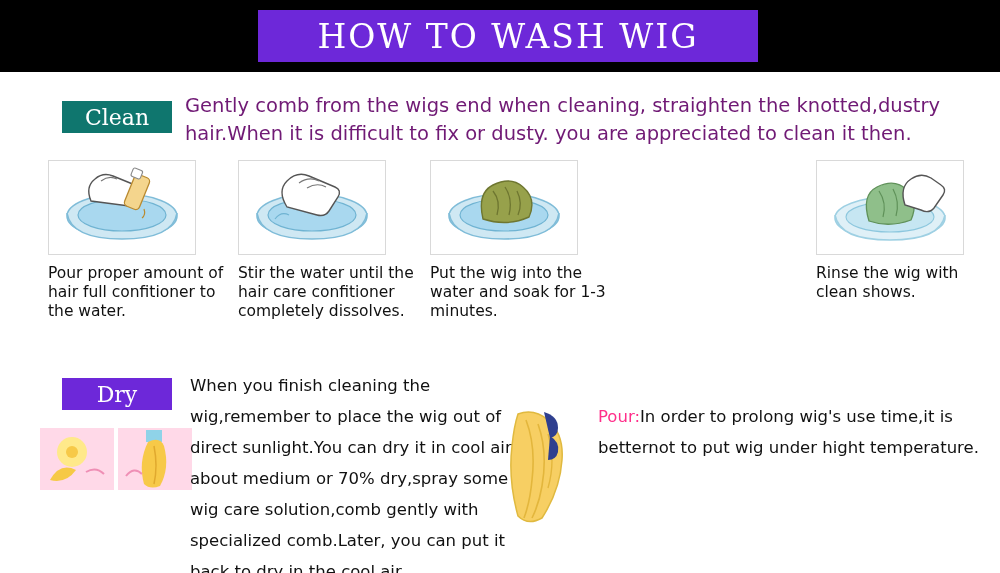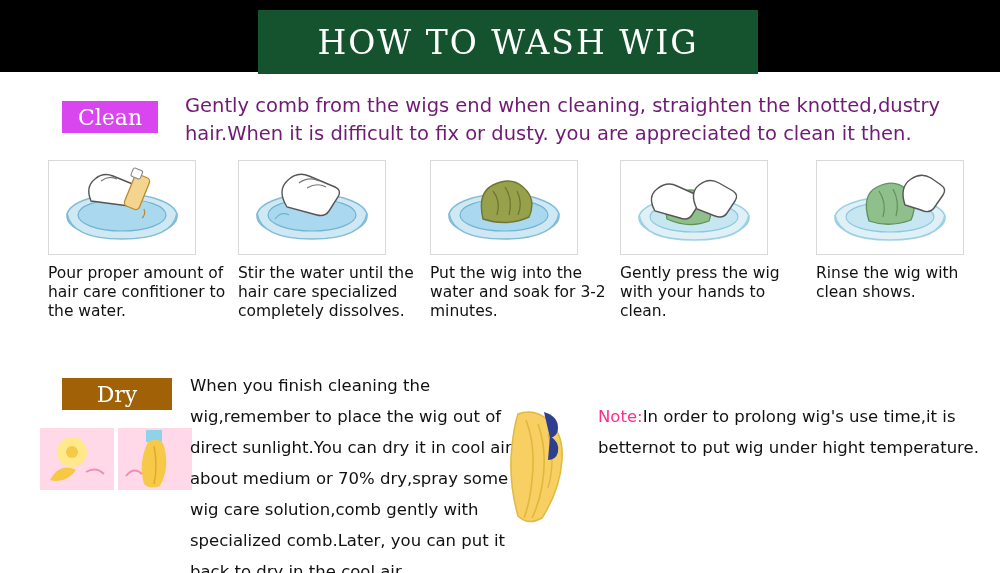--- a/index.html
+++ b/index.html
@@ -11,35 +11,35 @@
     overflow:hidden;
     position:relative;
   }
 
   
   .header-band {
     position:absolute; left:0; top:0; width:1000px; height:72px;
     background:#000000;
   }
   .header-pink {
-    position:absolute; left:258px; top:10px; width:500px; height:64px;
-    background:#14532d;
+    position:absolute; left:258px; top:10px; width:500px; height:52px;
+    background:#6d28d9;
     display:flex; align-items:center; justify-content:center;text-align:center;
   }
   .header-title {
     font-family:"DejaVu Serif", serif;
     font-size:33px; letter-spacing:2px; color:#ffffff;
     font-weight:400;
     white-space:nowrap;
   }
 
   
   .clean-badge {
-    position:absolute; left:62px; top:101px; width:96px; height:32px;
-    background:#d946ef;
+    position:absolute; left:62px; top:101px; width:110px; height:32px;
+    background:#0f766e;
     display:flex; align-items:center; justify-content:center;
   }
   .clean-badge-text {
     font-family:"DejaVu Serif", serif;
     font-size:22px; color:#ffffff;
   }
   .clean-intro {
     position:absolute; left:185px; top:92px; width:790px;
     font-size:19.5px; line-height:28px; color:#701a75;
   }
@@ -56,21 +56,21 @@
   }
   .step-cap {
     margin-top:9px;
     font-size:15.5px; line-height:19px; color:#111111;
     width:185px;
   }
 
   
   .dry-badge {
     position:absolute; left:62px; top:378px; width:110px; height:32px;
-    background:#a16207;
+    background:#6d28d9;
     display:flex; align-items:center; justify-content:center;
   }
   .dry-badge-text {
     font-family:"DejaVu Serif", serif;
     font-size:22px; color:#ffffff;
   }
   .dry-pics {
     position:absolute; left:40px; top:428px; width:152px; height:62px;
     display:flex; gap:4px;
   }
@@ -109,66 +109,53 @@
         <ellipse cx="73" cy="55" rx="55" ry="22" fill="#cfe8f3" stroke="#7fbcd8" stroke-width="1.6"></ellipse>
         <path d="M18 52 q4 26 55 26 q51 0 55 -26" fill="#cfe8f3" stroke="#7fbcd8" stroke-width="1.6"></path>
         <ellipse cx="73" cy="54" rx="44" ry="16" fill="#a9d8ef" stroke="#6fb3d2" stroke-width="1.2"></ellipse>
         <path d="M42 40 q-6 -14 4 -22 q8 -7 18 -3 l22 9 q6 3 2 9 l-8 12 z" fill="#ffffff" stroke="#555" stroke-width="1.4"></path>
         <path d="M52 20 q8 -6 16 -2" fill="none" stroke="#777" stroke-width="1.1"></path>
         <rect x="80" y="14" width="16" height="34" rx="4" fill="#f4d58d" stroke="#b98a30" stroke-width="1.3" transform="rotate(22 88 31)"></rect>
         <rect x="83" y="8" width="10" height="9" rx="2" fill="#ffffff" stroke="#888" stroke-width="1.1" transform="rotate(22 88 12)"></rect>
         <path d="M95 48 q2 6 -2 9" fill="none" stroke="#b98a30" stroke-width="1.2"></path>
       </svg>
     </div>
-    <div class="step-cap">Pour proper amount of hair care confitioner to the water.</div>
+    <div class="step-cap">Pour proper amount of hair full confitioner to the water.</div>
   </div>
 
   <div class="step" style="left:238px;">
     <div class="step-img">
       <svg width="146" height="93" viewBox="0 0 146 93">
         <ellipse cx="73" cy="55" rx="55" ry="22" fill="#cfe8f3" stroke="#7fbcd8" stroke-width="1.6"></ellipse>
         <path d="M18 52 q4 26 55 26 q51 0 55 -26" fill="#cfe8f3" stroke="#7fbcd8" stroke-width="1.6"></path>
         <ellipse cx="73" cy="54" rx="44" ry="16" fill="#a9d8ef" stroke="#6fb3d2" stroke-width="1.2"></ellipse>
         <path d="M48 46 q-10 -16 0 -26 q10 -10 22 -5 l26 11 q7 3 3 10 l-9 14 q-4 6 -12 4 z" fill="#ffffff" stroke="#555" stroke-width="1.4"></path>
         <path d="M60 22 q10 -7 20 -2" fill="none" stroke="#777" stroke-width="1.1"></path>
         <path d="M68 27 q10 -6 19 -1" fill="none" stroke="#777" stroke-width="1.1"></path>
         <path d="M36 58 q6 -8 14 -4" fill="none" stroke="#6fb3d2" stroke-width="1.2"></path>
       </svg>
     </div>
-    <div class="step-cap">Stir the water until the hair care specialized completely dissolves.</div>
+    <div class="step-cap">Stir the water until the hair care confitioner completely dissolves.</div>
   </div>
 
   <div class="step" style="left:430px;">
     <div class="step-img">
       <svg width="146" height="93" viewBox="0 0 146 93">
         <ellipse cx="73" cy="55" rx="55" ry="22" fill="#cfe8f3" stroke="#7fbcd8" stroke-width="1.6"></ellipse>
         <path d="M18 52 q4 26 55 26 q51 0 55 -26" fill="#cfe8f3" stroke="#7fbcd8" stroke-width="1.6"></path>
         <ellipse cx="73" cy="54" rx="44" ry="16" fill="#a9d8ef" stroke="#6fb3d2" stroke-width="1.2"></ellipse>
         <path d="M52 58 q-6 -26 10 -34 q18 -9 30 2 q14 12 6 30 q-22 10 -46 2 z" fill="#97a14b" stroke="#6e7630" stroke-width="1.4"></path>
         <path d="M62 30 q8 10 4 24" fill="none" stroke="#6e7630" stroke-width="1.3"></path>
         <path d="M74 26 q8 12 4 28" fill="none" stroke="#6e7630" stroke-width="1.3"></path>
         <path d="M86 30 q6 12 1 24" fill="none" stroke="#6e7630" stroke-width="1.3"></path>
       </svg>
     </div>
-    <div class="step-cap">Put the wig into the water and soak for 3-2 minutes.</div>
-  </div>
-
-  <div class="step" style="left:620px;">
-    <div class="step-img">
-      <svg width="146" height="93" viewBox="0 0 146 93">
-        <ellipse cx="73" cy="57" rx="55" ry="21" fill="#dff0f7" stroke="#9ed0e3" stroke-width="1.6"></ellipse>
-        <path d="M18 54 q4 25 55 25 q51 0 55 -25" fill="#dff0f7" stroke="#9ed0e3" stroke-width="1.6"></path>
-        <ellipse cx="73" cy="56" rx="44" ry="15" fill="#c6e6f2" stroke="#8cc7de" stroke-width="1.1"></ellipse>
-        <path d="M46 58 q-4 -20 10 -26 q16 -7 26 2 q12 10 6 26 q-20 8 -42 -2 z" fill="#8fbf8a" stroke="#5f9159" stroke-width="1.3"></path>
-        <path d="M34 50 q-8 -14 2 -22 q10 -8 20 -3 l20 9 q6 3 2 9 l-7 11 q-4 6 -12 3 z" fill="#ffffff" stroke="#555" stroke-width="1.4"></path>
-        <path d="M76 48 q-8 -16 2 -24 q10 -8 20 -2 l14 8 q6 4 2 10 l-8 12 q-4 6 -12 3 z" fill="#ffffff" stroke="#555" stroke-width="1.4"></path>
-      </svg>
-    </div>
-    <div class="step-cap">Gently press the wig with  your hands to clean.</div>
-  </div>
+    <div class="step-cap">Put the wig into the water and soak for 1-3 minutes.</div>
+  </div>
+
 
   <div class="step" style="left:816px;">
     <div class="step-img">
       <svg width="146" height="93" viewBox="0 0 146 93">
         <ellipse cx="73" cy="57" rx="55" ry="21" fill="#dff0f7" stroke="#9ed0e3" stroke-width="1.6"></ellipse>
         <path d="M18 54 q4 25 55 25 q51 0 55 -25" fill="#dff0f7" stroke="#9ed0e3" stroke-width="1.6"></path>
         <ellipse cx="73" cy="56" rx="44" ry="15" fill="#c6e6f2" stroke="#8cc7de" stroke-width="1.1"></ellipse>
         <path d="M52 60 q-8 -26 8 -34 q18 -9 30 3 q12 12 4 30 q-22 8 -42 1 z" fill="#8fbf8a" stroke="#5f9159" stroke-width="1.3"></path>
         <path d="M62 30 q8 12 4 26" fill="none" stroke="#5f9159" stroke-width="1.2"></path>
         <path d="M76 28 q7 13 3 27" fill="none" stroke="#5f9159" stroke-width="1.2"></path>
@@ -212,14 +199,14 @@
     <path d="M26 12 q10 26 6 60 q-2 22 -8 38" fill="none" stroke="#e3b63c" stroke-width="1.6"></path>
     <path d="M38 16 q10 28 4 62 q-3 18 -10 32" fill="none" stroke="#e3b63c" stroke-width="1.6"></path>
     <path d="M48 26 q8 26 0 54" fill="none" stroke="#e3b63c" stroke-width="1.4"></path>
     <path d="M44 4 q14 4 14 16 q0 8 -8 10" fill="#2f3f8f"></path>
     <path d="M50 28 q10 6 8 16 q-2 8 -10 8" fill="#2f3f8f"></path>
   </svg>
 </div>
 
 <div class="dry-col-right">
   <br>
-  <span class="note-label">Note:</span><span>In order to prolong wig's use time,it is betternot to put wig under hight temperature.</span>
+  <span class="note-label">Pour:</span><span>In order to prolong wig's use time,it is betternot to put wig under hight temperature.</span>
 </div>
 
 </body></html>

